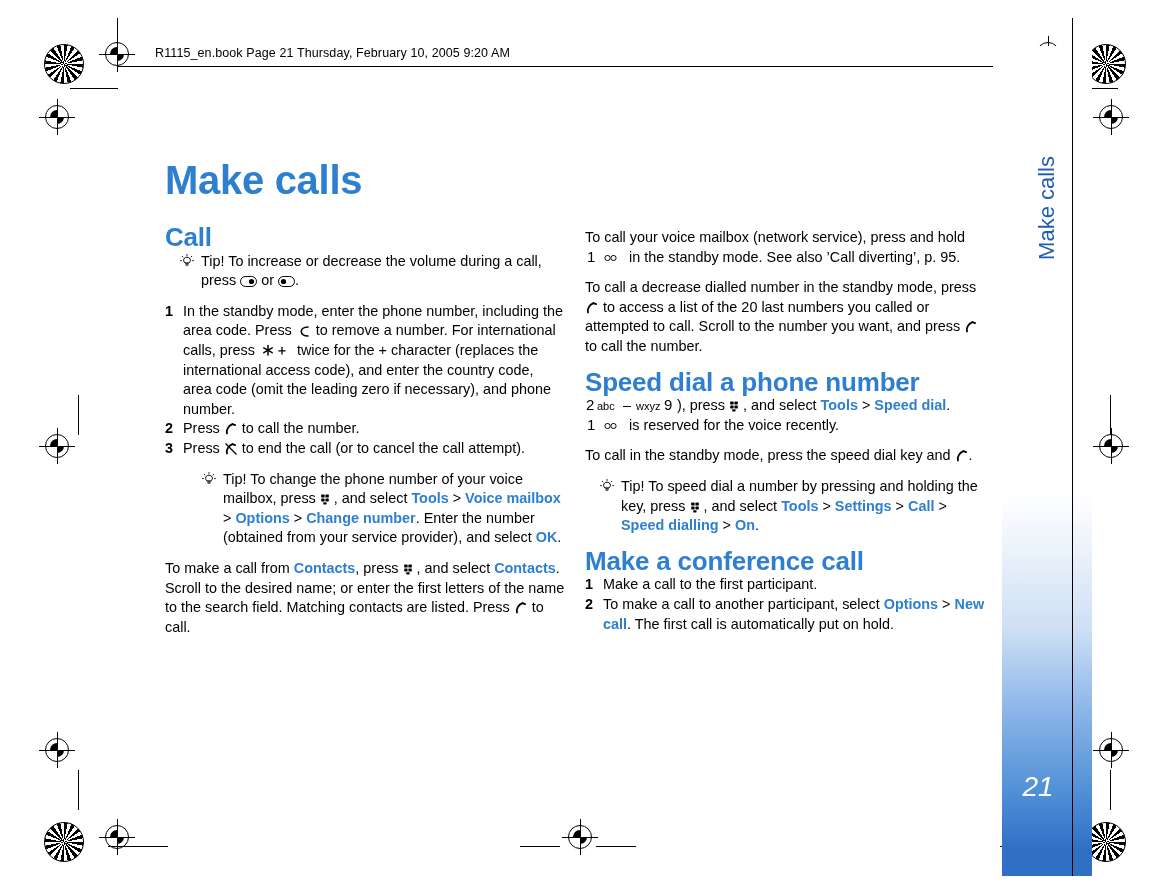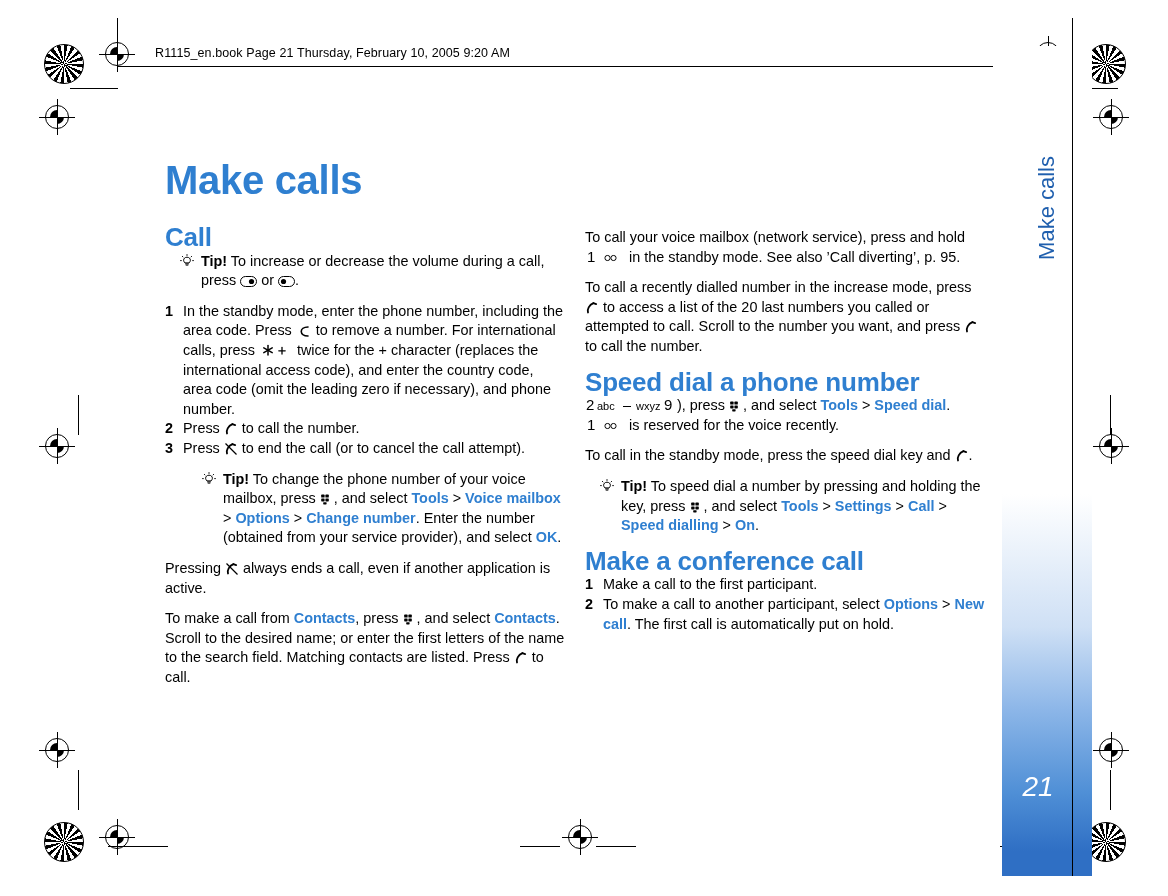--- a/index.html
+++ b/index.html
@@ -140,21 +140,21 @@
     margin: 0 0 4px 0;
     font-size: 26px;
     font-weight: bold;
     color: #2f7fd0;
     letter-spacing: -0.2px;
   }
   h2.sec.tight { margin-top: 16px; }
 
   p { margin: 0 0 11px 0; }
   .blue { color: #2f7fd0; font-weight: bold; }
-  .bold { font-weight: bold; }
+  .bold { font-weight: normal; }
 
   
   .tip {
     display: flex;
     margin: 0 0 11px 0;
     padding-left: 14px;
   }
   .tip .tipicon {
     flex: 0 0 auto;
     width: 22px;
@@ -346,25 +346,20 @@
               <g fill="#000">
                 <rect x="1.2" y="2.6" width="3.4" height="3" rx="0.6"></rect>
                 <rect x="5.4" y="2.6" width="3.4" height="3" rx="0.6"></rect>
                 <rect x="1.2" y="6.4" width="3.4" height="3" rx="0.6"></rect>
                 <rect x="5.4" y="6.4" width="3.4" height="3" rx="0.6"></rect>
                 <rect x="3.2" y="10.2" width="3.4" height="2.2" rx="0.6"></rect>
               </g>
             </svg></span><span>, and select </span><span class="blue">Tools</span><span> &gt; </span><span class="blue">Voice mailbox</span><span> &gt; </span><span class="blue">Options</span><span> &gt; </span><span class="blue">Change number</span><span>. Enter the number (obtained from your service provider), and select </span><span class="blue">OK</span><span>.</span></div>
     </div>
 
-    <p><span>Pressing </span><span class="key"><svg class="glyph" width="14" height="14" viewBox="0 0 14 14">
-            <path d="M3 11.5 C 2 8.5, 4 4, 8.5 2.2" fill="none" stroke="#000" stroke-width="1.8" stroke-linecap="round"></path>
-            <path d="M8.3 2.2 L 11.2 3.1" fill="none" stroke="#000" stroke-width="1.8" stroke-linecap="round"></path>
-            <path d="M1.5 1.5 L 12.5 12.5" fill="none" stroke="#000" stroke-width="1.2"></path>
-          </svg></span><span> always ends a call, even if another application is active.</span></p>
 
     <p><span>To make a call from </span><span class="blue">Contacts</span><span>, press </span><span class="key"><svg class="glyph" width="14" height="14" viewBox="0 0 14 14">
             <g fill="#000">
               <rect x="1.2" y="2.6" width="3.4" height="3" rx="0.6"></rect>
               <rect x="5.4" y="2.6" width="3.4" height="3" rx="0.6"></rect>
               <rect x="1.2" y="6.4" width="3.4" height="3" rx="0.6"></rect>
               <rect x="5.4" y="6.4" width="3.4" height="3" rx="0.6"></rect>
               <rect x="3.2" y="10.2" width="3.4" height="2.2" rx="0.6"></rect>
             </g>
           </svg></span><span>, and select </span><span class="blue">Contacts</span><span>. Scroll to the desired name; or enter the first letters of the name to the search field. Matching contacts are listed. Press </span><span class="key"><svg class="glyph" width="14" height="14" viewBox="0 0 14 14">
@@ -377,21 +372,21 @@
   <div class="col col-right">
 
     <p><span>To call your voice mailbox (network service), press and hold </span><span class="key"><svg class="glyph" width="40" height="16" viewBox="0 0 40 16">
             <text x="2" y="13" font-family="Liberation Sans, sans-serif" font-size="15" fill="#000">1</text>
             <g fill="none" stroke="#000" stroke-width="1">
               <rect x="20" y="6.5" width="5" height="5" rx="2.2"></rect>
               <rect x="26" y="6.5" width="5" height="5" rx="2.2"></rect>
             </g>
           </svg></span><span> in the standby mode. See also ’Call diverting’, p. 95.</span></p>
 
-    <p><span>To call a recently dialled number in the increase mode, press </span><span class="key"><svg class="glyph" width="14" height="14" viewBox="0 0 14 14">
+    <p><span>To call a decrease dialled number in the standby mode, press </span><span class="key"><svg class="glyph" width="14" height="14" viewBox="0 0 14 14">
             <path d="M3 11.5 C 2 8.5, 4 4, 8.5 2.2" fill="none" stroke="#000" stroke-width="1.8" stroke-linecap="round"></path>
             <path d="M8.3 2.2 L 11.2 3.1" fill="none" stroke="#000" stroke-width="1.8" stroke-linecap="round"></path>
           </svg></span><span> to access a list of the 20 last numbers you called or attempted to call. Scroll to the number you want, and press </span><span class="key"><svg class="glyph" width="14" height="14" viewBox="0 0 14 14">
             <path d="M3 11.5 C 2 8.5, 4 4, 8.5 2.2" fill="none" stroke="#000" stroke-width="1.8" stroke-linecap="round"></path>
             <path d="M8.3 2.2 L 11.2 3.1" fill="none" stroke="#000" stroke-width="1.8" stroke-linecap="round"></path>
           </svg></span><span> to call the number.</span></p>
 
     <h2 class="sec tight">Speed dial a phone number</h2>
 
     <p><span class="key"><svg class="glyph" width="34" height="16" viewBox="0 0 34 16">

